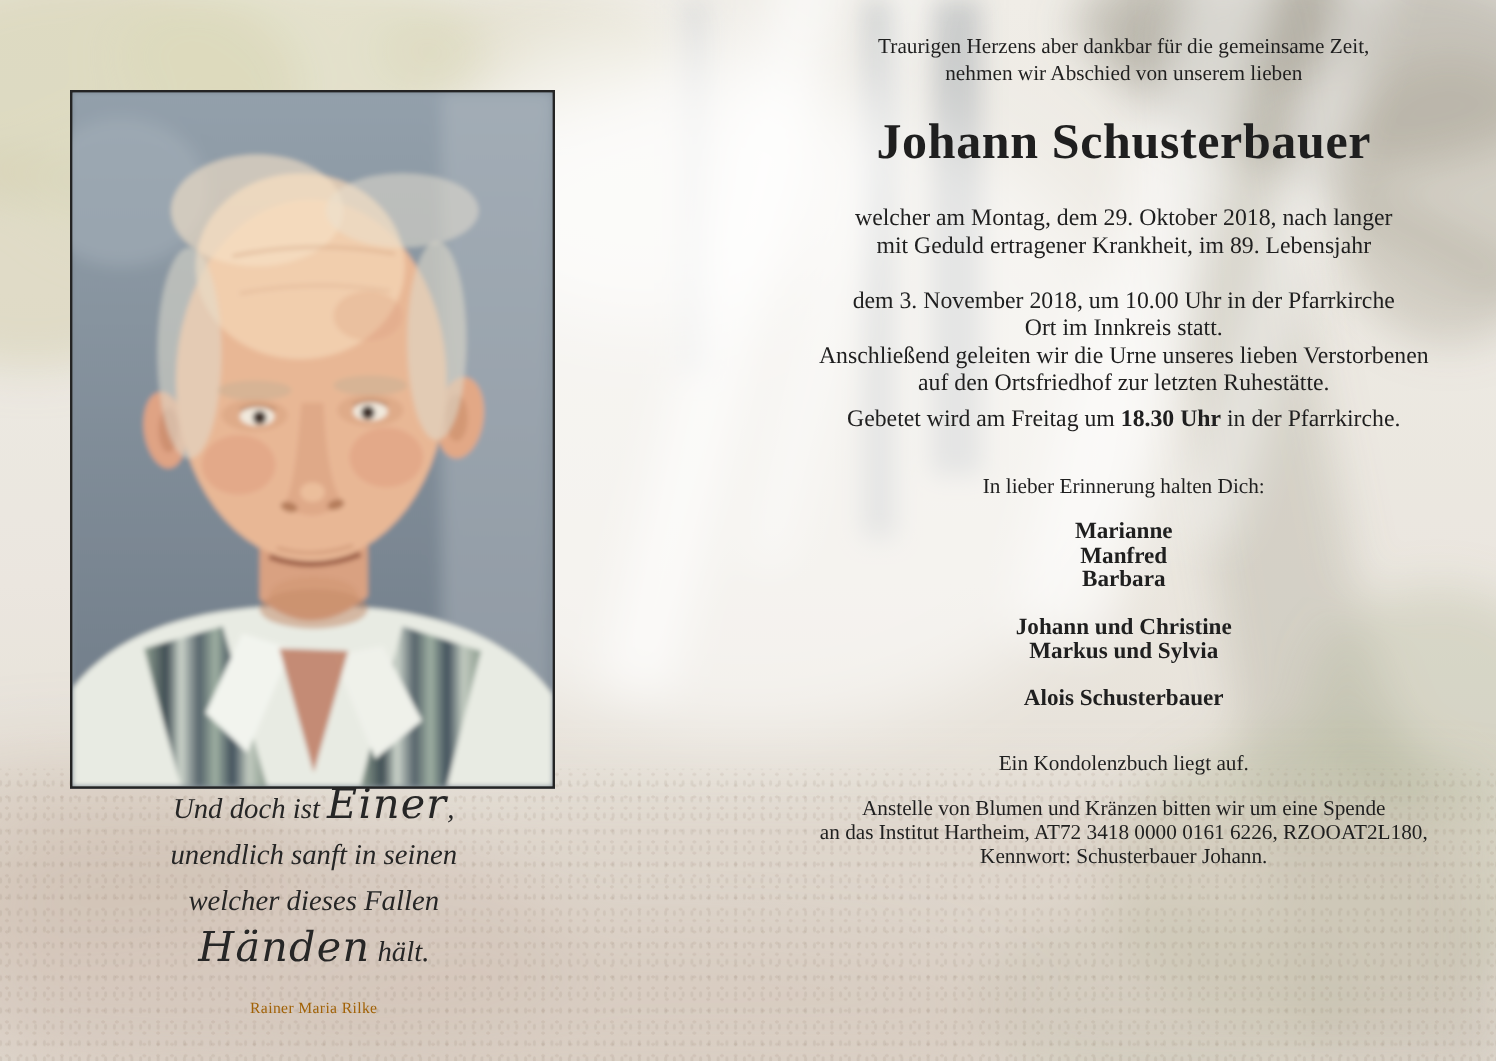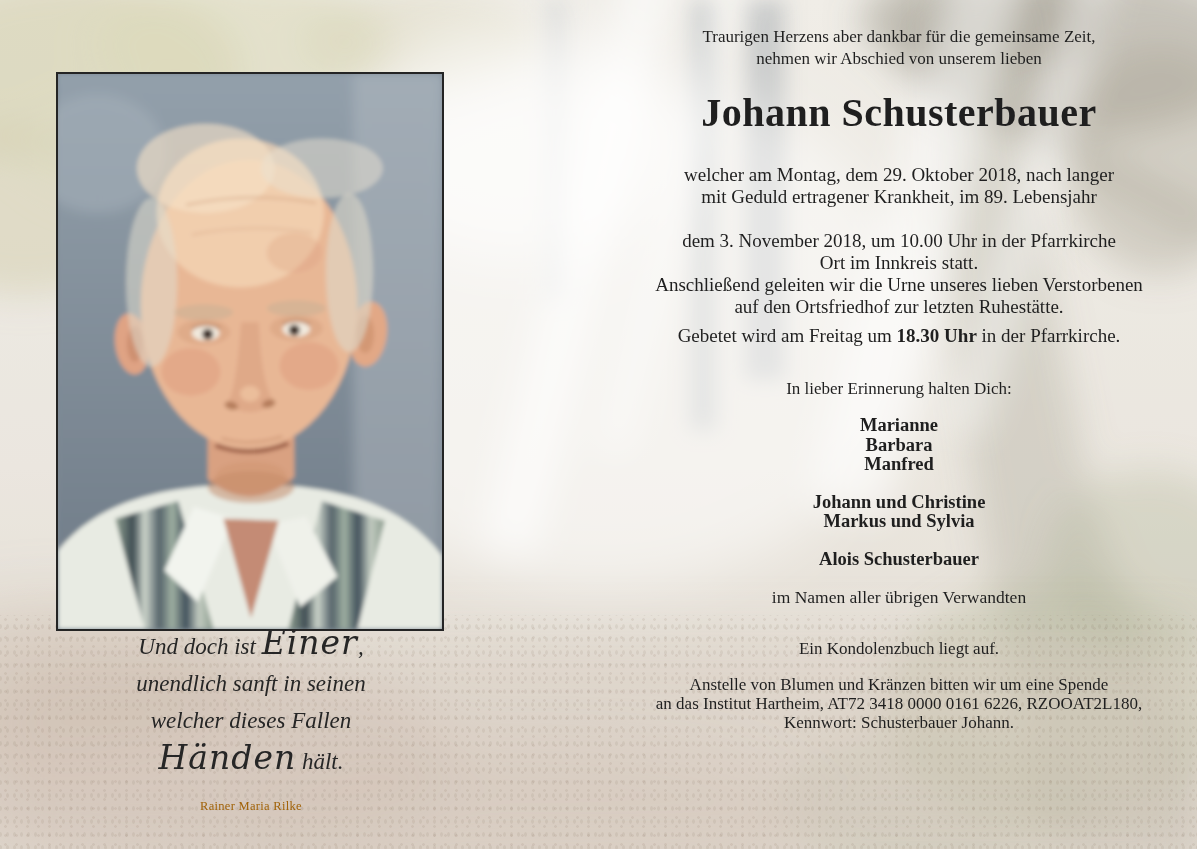--- a/index.html
+++ b/index.html
@@ -232,32 +232,31 @@
       <span class="ln">dem 3. November 2018, um 10.00 Uhr in der Pfarrkirche</span>
       <span class="ln">Ort im Innkreis statt.</span>
       <span class="ln">Anschließend geleiten wir die Urne unseres lieben Verstorbenen</span>
       <span class="ln">auf den Ortsfriedhof zur letzten Ruhestätte.</span>
     </p>
     <p class="prayer"><span>Gebetet wird am Freitag um </span><strong>18.30 Uhr</strong><span> in der Pfarrkirche.</span></p>
     <p class="remember">In lieber Erinnerung halten Dich:</p>
     <div>
       <p class="m-group first">
         <span class="ln">Marianne</span>
+        <span class="ln">Manfred</span>
         <span class="ln">Barbara</span>
-        <span class="ln">Manfred</span>
       </p>
       <p class="m-group">
         <span class="ln">Johann und Christine</span>
         <span class="ln">Markus und Sylvia</span>
       </p>
       <p class="m-group">
         <span class="ln">Alois Schusterbauer</span>
       </p>
     </div>
-    <p class="relatives">im Namen aller übrigen Verwandten</p>
     <p class="condolence">Ein Kondolenzbuch liegt auf.</p>
     <p class="donation">
       <span class="ln">Anstelle von Blumen und Kränzen bitten wir um eine Spende</span>
       <span class="ln">an das Institut Hartheim, AT72 3418 0000 0161 6226, RZOOAT2L180,</span>
       <span class="ln">Kennwort: Schusterbauer Johann.</span>
     </p>
   </main>
 
 </div>
 

